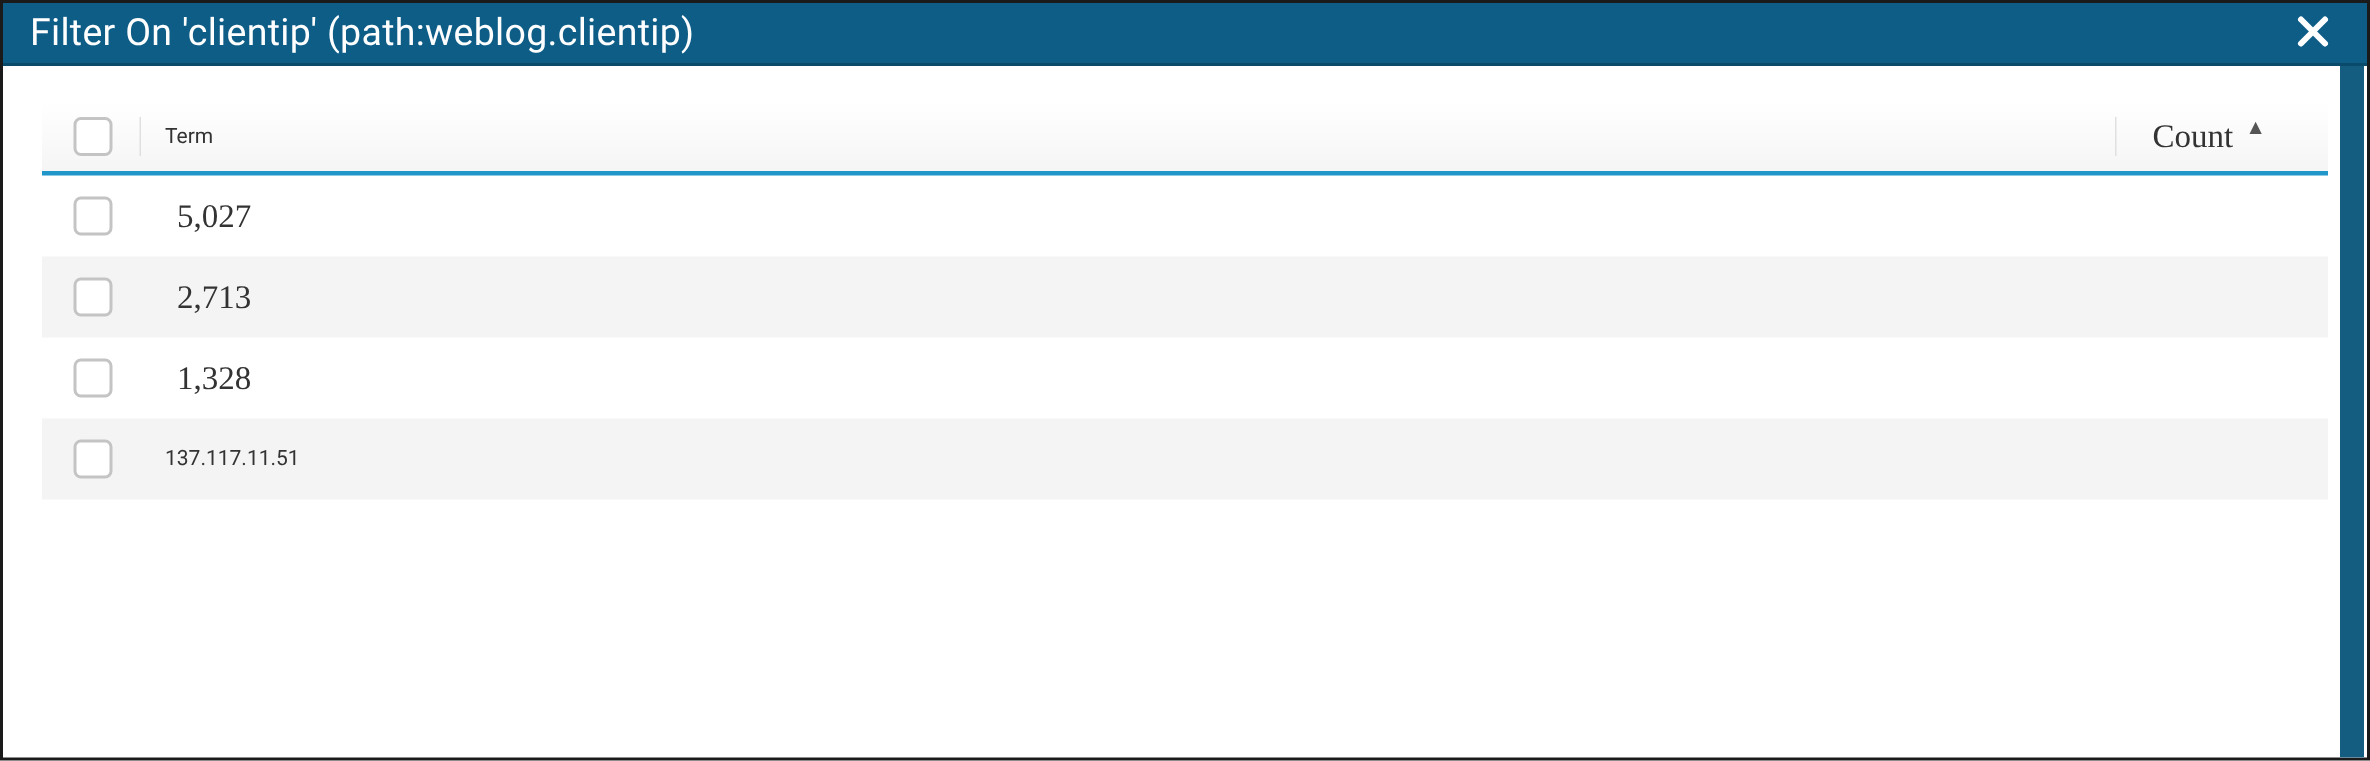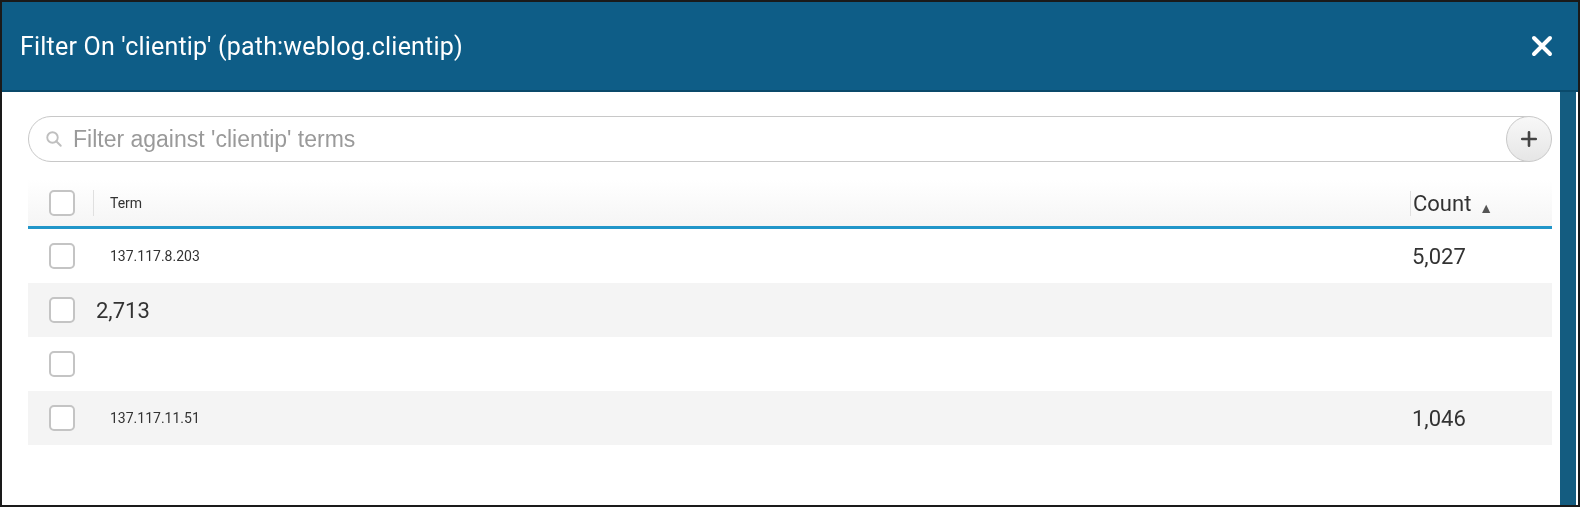--- a/index.html
+++ b/index.html
@@ -18,21 +18,21 @@
       background: #fff;
       width: 100%;
       height: 100%;
       display: flex;
       flex-direction: column;
       border: 2px solid #1a1a1a;
     }
     .dialog-header {
       background: #0e5d87;
       color: #fff;
-      padding: 27px 18px;
+      padding: 3px 18px;
       display: flex;
       align-items: center;
       justify-content: space-between;
       font-size: 25px;
       font-weight: 400;
       border-bottom: 2px solid #0a4a6b;
       gap: 25px;
     }
     .dialog-title {
       letter-spacing: 0.2px;
@@ -124,24 +124,25 @@
       flex: 1;
       font-size: 14px;
       color: #333;
       padding-left: 16px;
     }
     .col-count {
       width: 130px;
       font-size: 22px;
       color: #333;
       display: flex;
-      align-items: flex-end;
+      align-items: flex-start;
       gap: 8px;
-      padding-left: 2px;
+      padding-left: 24px;
       border-left: 1px solid #e0e0e0;
+      font-family: Liberation Serif, serif;
     }
     .sort-icon {
       color: #555;
       font-size: 14px;
     }
     .checkbox {
       width: 26px;
       height: 26px;
       border: 2px solid #c4c4c4;
       border-radius: 5px;
@@ -193,74 +194,57 @@
     <div class="dialog-title">Filter On 'clientip' (path:weblog.clientip)</div>
     <div class="close-btn">
       <svg width="24" height="24" viewBox="0 0 24 24">
           <path d="M4 4 L20 20 M20 4 L4 20" stroke="#fff" stroke-width="4" stroke-linecap="round"></path>
         </svg>
     </div>
   </div>
 
   <div class="dialog-body">
 
-    <div class="search-row">
-      <div class="search-box">
-        <span class="search-icon">
-          <svg width="18" height="18" viewBox="0 0 24 24">
-              <circle cx="10" cy="10" r="7" stroke="#bfbfbf" stroke-width="2.5" fill="none"></circle>
-              <line x1="15" y1="15" x2="21" y2="21" stroke="#bfbfbf" stroke-width="2.5" stroke-linecap="round"></line>
-            </svg>
-        </span>
-        <input class="search-input" type="text" placeholder="Filter against 'clientip' terms" style="">
-      </div>
-      <div class="add-btn">
-        <svg width="18" height="18" viewBox="0 0 24 24">
-            <path d="M12 3 V21 M3 12 H21" stroke="#444" stroke-width="3.5" stroke-linecap="round"></path>
-          </svg>
-      </div>
-    </div>
 
     <div class="table-container">
       <div class="table-header">
         <div class="col-check">
           <div class="checkbox"></div>
         </div>
         <div class="col-term">Term</div>
         <div class="col-count">
           <span>Count</span>
           <span class="sort-icon">▲</span>
         </div>
       </div>
 
       <div class="table-body" id="table-body">
           <div class="table-row">
             <div class="col-check">
               <div class="checkbox"></div>
             </div>
-            <div class="col-term">137.117.8.203</div>
             <div class="col-count">5,027</div>
           </div>
           <div class="table-row">
             <div class="col-check">
               <div class="checkbox"></div>
             </div>
             <div class="col-count">2,713</div>
           </div>
           <div class="table-row">
             <div class="col-check">
               <div class="checkbox"></div>
             </div>
+            <div class="col-count">1,328</div>
           </div>
           <div class="table-row">
             <div class="col-check">
               <div class="checkbox"></div>
             </div>
             <div class="col-term">137.117.11.51</div>
-            <div class="col-count">1,046</div>
           </div>
         </div>
     </div>
 
     <div class="scrollbar">
       <div class="scrollbar-thumb"></div>
     </div>
 
   </div>
 </div>

